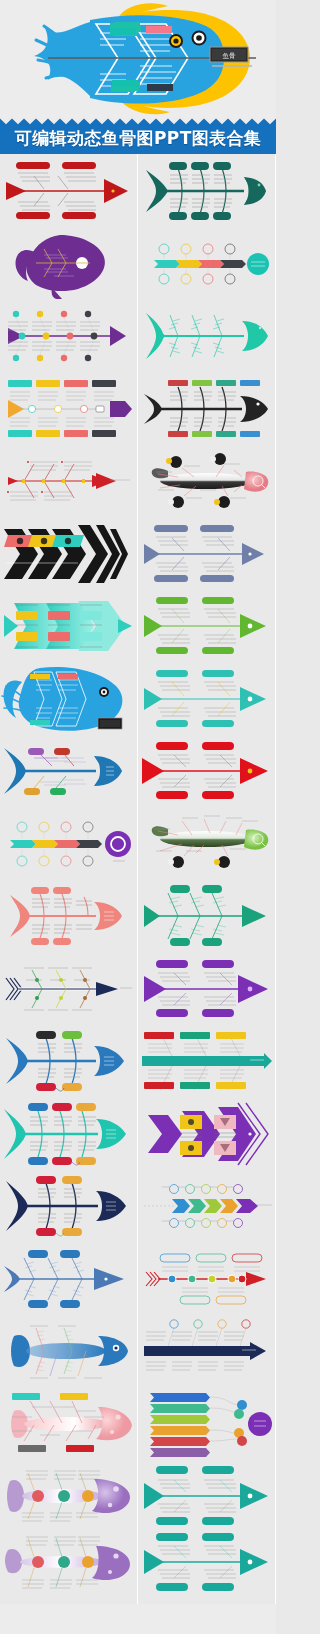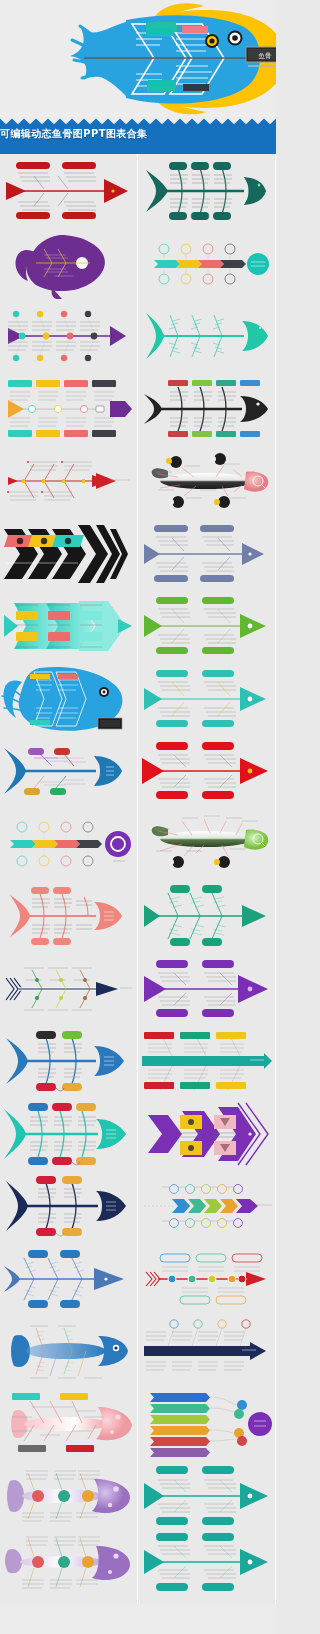--- a/index.html
+++ b/index.html
@@ -5,29 +5,29 @@
   html,body{margin:0;padding:0;}
   body{
     width:276px;height:1634px;overflow:hidden;
     background:#e9e9e9;
     font-family:"Liberation Sans","DejaVu Sans",sans-serif;
     position:relative;
   }
   .page{position:relative;width:276px;height:1634px;background:#ececed;}
 
   
-  .hero{position:relative;width:276px;height:118px;background:#ececec;overflow:hidden;margin-left:36px;}
+  .hero{position:relative;width:276px;height:118px;background:#ececec;overflow:hidden;}
   .hero svg{position:absolute;left:0;top:0;}
 
   
   .banner{position:relative;width:276px;height:36px;background:#1570bd;overflow:hidden;}
   .banner .zig{position:absolute;left:0;top:0;width:276px;height:7px;}
   .banner .title{
-    position:absolute;left:0;top:9px;width:276px;text-align:left;
-    color:#ffffff;font-size:10px;font-weight:bold;letter-spacing:.4px;
+    position:absolute;left:0;top:9px;width:276px;text-align:center;
+    color:#ffffff;font-size:17px;font-weight:bold;letter-spacing:.4px;
     text-shadow:0 1px 1px rgba(0,0,0,.25);
     font-family:"DejaVu Sans","Liberation Sans",sans-serif;
   }
 
   
   .grid{position:relative;width:276px;background:#ffffff;}
   .row{display:flex;width:276px;height:72.5px;}
   .cell{
     position:relative;width:137px;height:72.5px;background:#e9e9ea;
     margin-right:1px;margin-bottom:1px;overflow:hidden;

